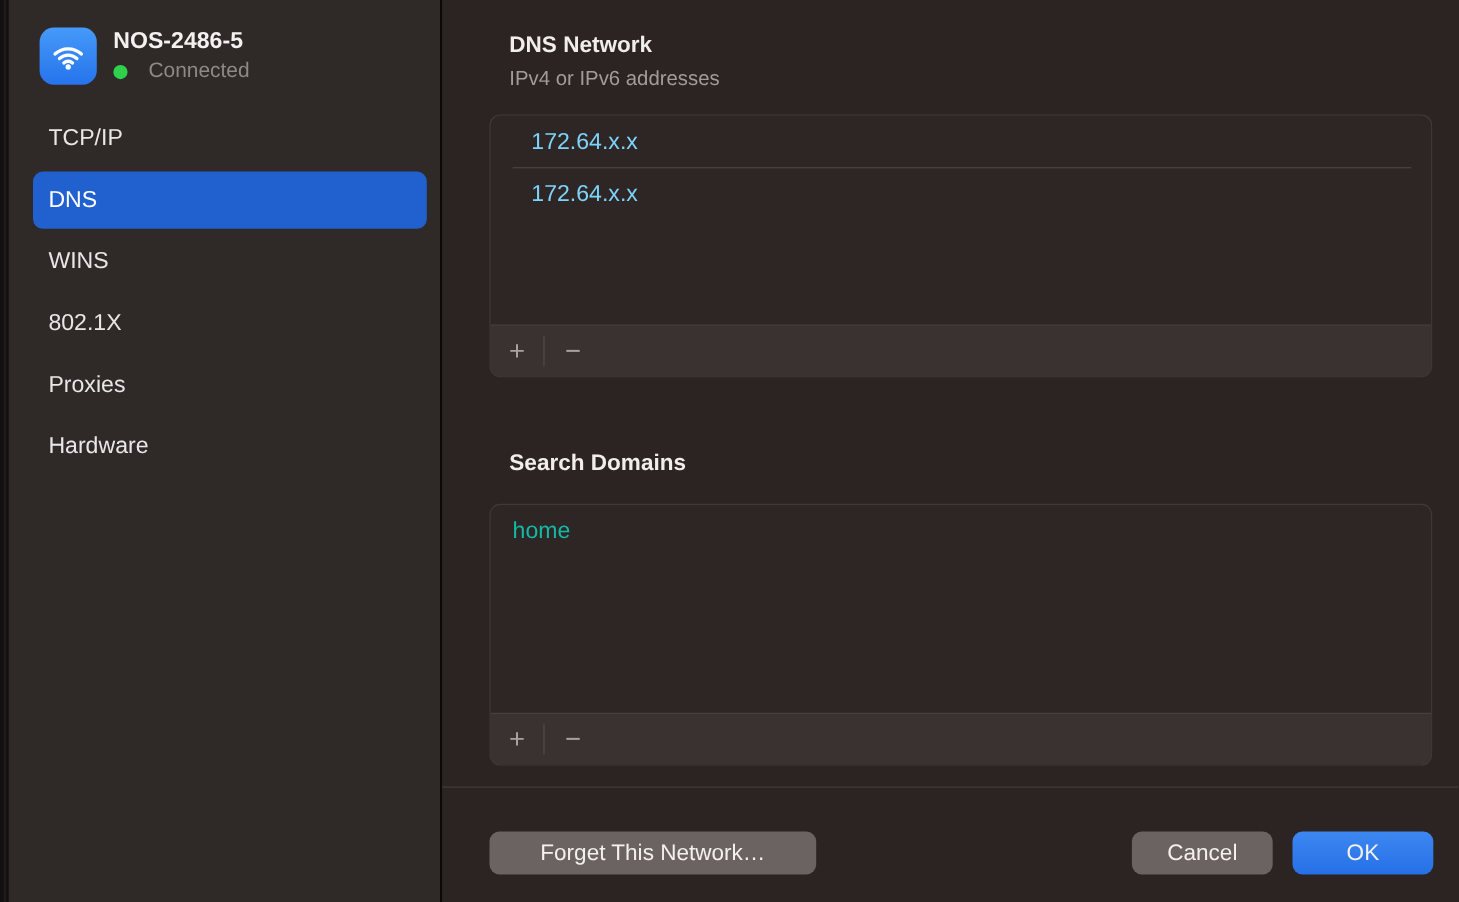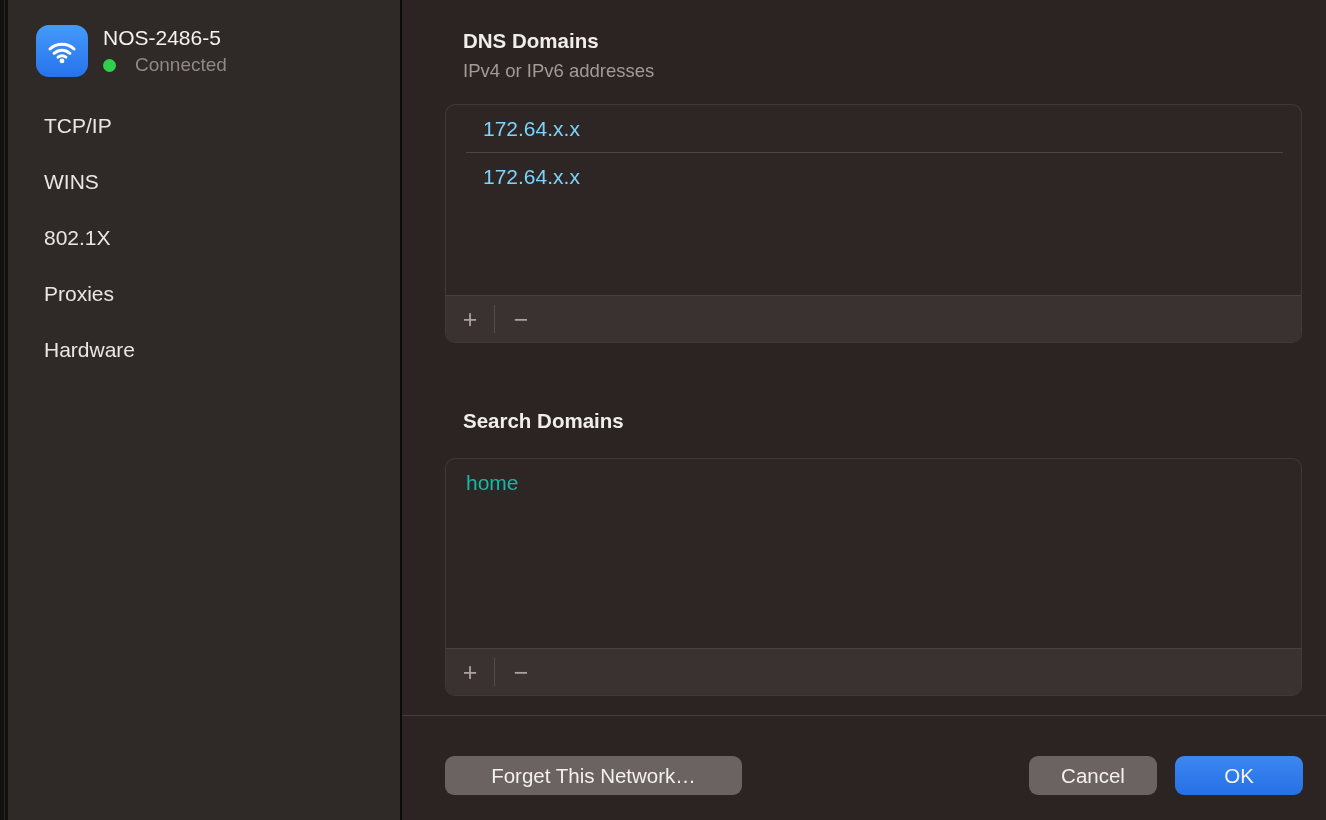--- a/index.html
+++ b/index.html
@@ -15,21 +15,21 @@
   .left-edge::after{content:"";position:absolute;left:4px;top:0;width:1px;height:100%;background:#3e3936;opacity:.55;}
   
   .sidebar{position:absolute;left:8px;top:0;width:392px;height:820px;background:#2f2928;}
   .divider-v{position:absolute;left:400px;top:0;width:2px;height:820px;background:#0b0909;}
   .net-header{position:absolute;left:28px;top:25px;display:flex;align-items:center;gap:15px;}
   .wifi-badge{
     width:52px;height:52px;border-radius:13px;flex:0 0 auto;
     background:linear-gradient(180deg,#459af9 0%,#2673ec 100%);
     display:flex;align-items:center;justify-content:center;
   }
-  .net-name{font-size:21px;font-weight:400;color:#f4f1ef;line-height:1.1;}
+  .net-name{font-size:21px;font-weight:700;color:#f4f1ef;line-height:1.1;}
   .net-status{display:flex;align-items:center;gap:19px;margin-top:5px;}
   .status-dot{width:13px;height:13px;border-radius:50%;background:#2fd04c;flex:0 0 auto;}
   .status-text{font-size:19px;color:#8f8884;}
   .side-nav{position:absolute;left:22px;top:100px;width:358px;}
   .nav-item{
     height:52px;margin-bottom:4px;border-radius:9px;
     display:flex;align-items:center;padding-left:14px;box-sizing:border-box;
     font-size:21px;color:#e9e6e4;
   }
   .nav-item.selected{background:#2161cf;color:#ffffff;}
@@ -90,32 +90,33 @@
     <div>
       <div class="net-name">NOS-2486-5</div>
       <div class="net-status">
         <span class="status-dot"></span>
         <span class="status-text">Connected</span>
       </div>
     </div>
   </div>
   <nav class="side-nav">
     <div class="nav-item">TCP/IP</div>
+    <div class="nav-item selected">DNS</div>
     <div class="nav-item">WINS</div>
     <div class="nav-item">802.1X</div>
     <div class="nav-item">Proxies</div>
     <div class="nav-item">Hardware</div>
   </nav>
 </aside>
 
 <div class="divider-v"></div>
 
 <main class="panel">
 
-  <h2 class="section-title" style="top:29px;">DNS Domains</h2>
+  <h2 class="section-title" style="top:29px;">DNS Network</h2>
   <p class="section-sub" style="top:60px;">IPv4 or IPv6 addresses</p>
 
   <div class="listbox" style="top:104px;height:239px;">
     <div class="rows">
       <div class="listrow ip">172.64.x.x</div>
       <div class="row-sep"></div>
       <div class="listrow ip">172.64.x.x</div>
     </div>
     <div class="listbox-footer">
       <button class="pm-btn add">

